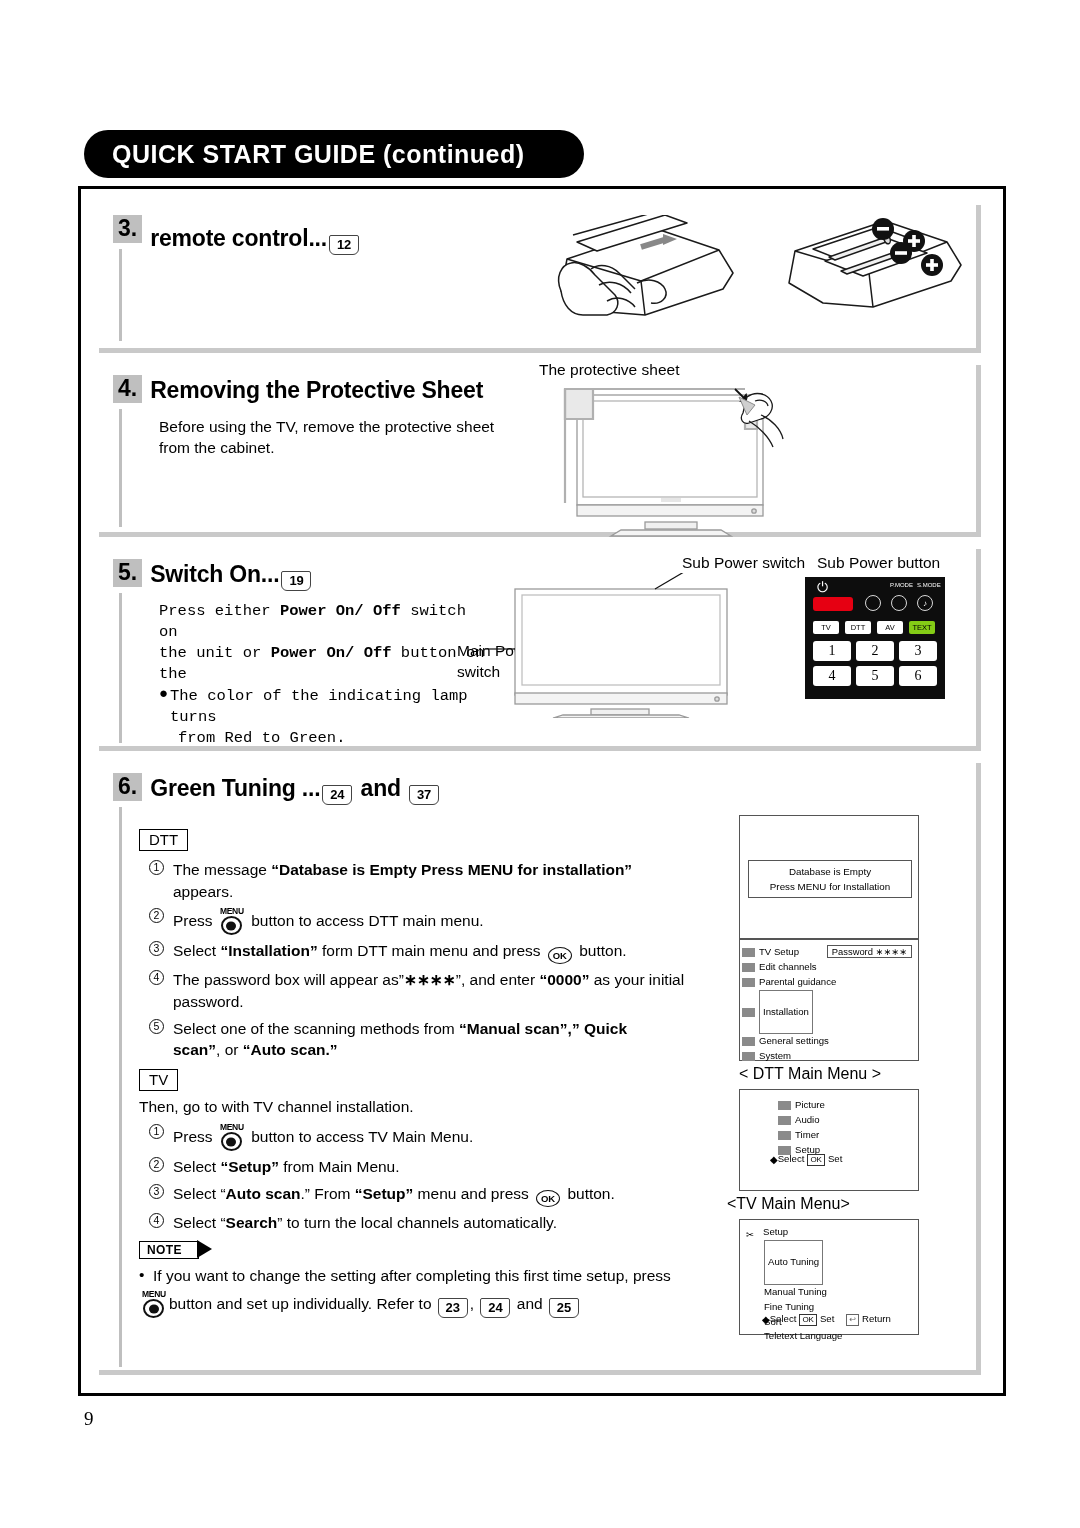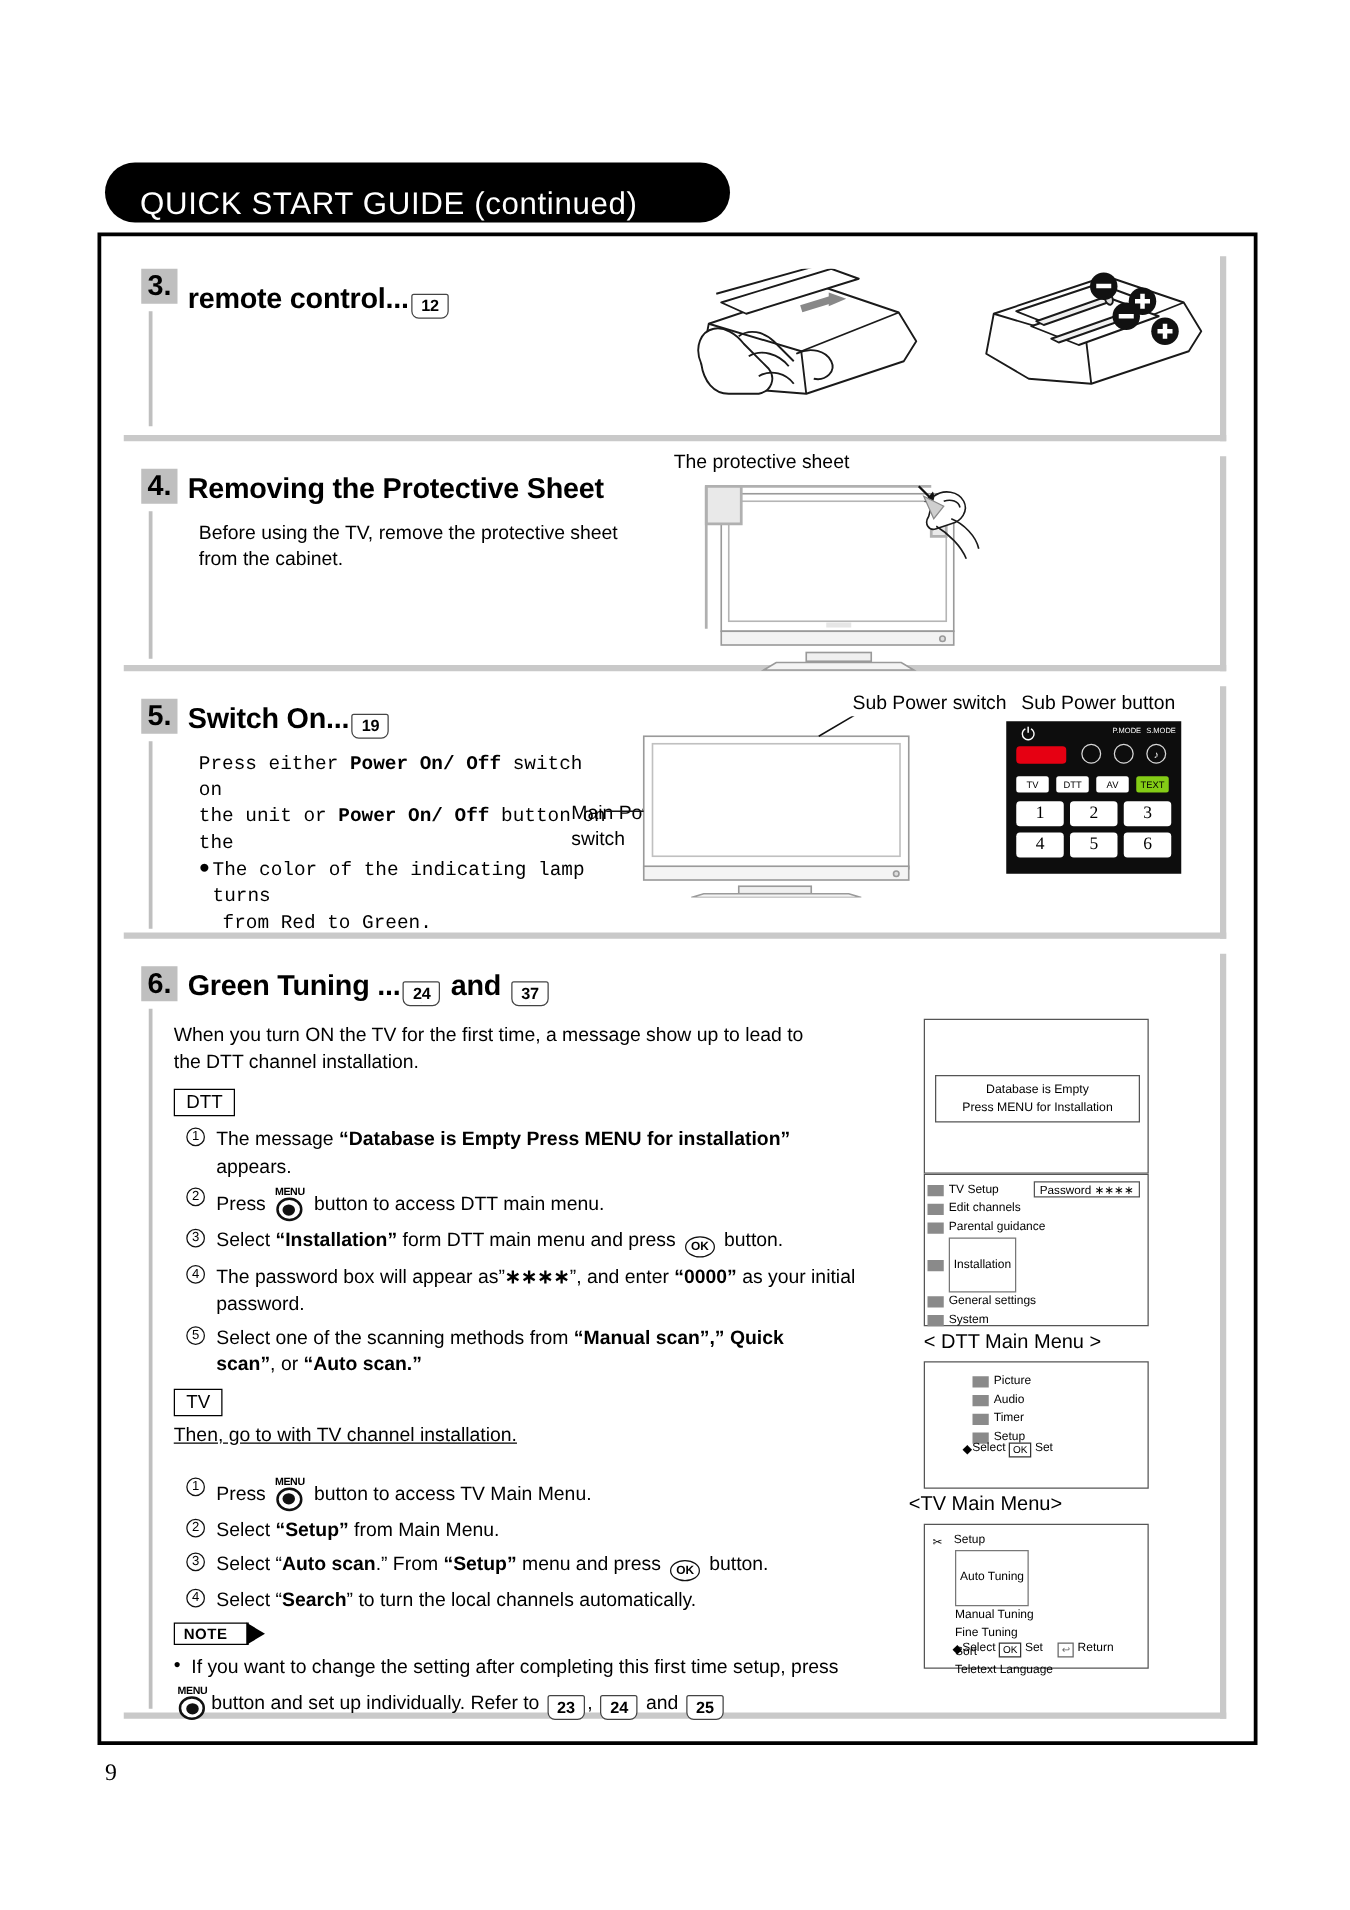--- a/index.html
+++ b/index.html
@@ -12,23 +12,23 @@
     position:relative;
     overflow:hidden;
   }
 
   
   .header-pill{
     position:absolute; left:84px; top:130px;
     width:500px; height:48px;
     background:#000; color:#fff;
     border-radius:26px;
-    display:flex; align-items:flex-end;
+    display:flex; align-items:center;
     padding-left:28px;
-    font-size:25px; font-weight:normal;
+    font-size:25px; font-weight:bold;
     letter-spacing:.5px;
   }
 
   
   .page-frame{
     position:absolute; left:78px; top:186px;
     width:928px; height:1210px;
     border:3px solid #000;
     background:#fff;
   }
@@ -391,42 +391,38 @@
     <div class="sec-head">
       <span class="sec-num">6.</span>
       <div class="sec-title">
         <span>Green Tuning ...</span><span class="bookref"><span>24</span></span>
         <span>and</span>
         <span class="bookref"><span>37</span></span>
       </div>
     </div>
 
     <div style="position:absolute; left:40px; top:56px; width:600px;">
-      <div class="body-txt">
-        <div>When you turn ON the TV for the first time, a message show up to lead to</div>
-        <div>the DTT channel installation.</div>
-      </div>
 
       <div style="margin:10px 0 8px 0;">
         <span class="tagbox">DTT</span>
       </div>
 
       <ul class="steps" id="dtt-steps" style="margin-left:10px;">
           <li><span class="cnum">1</span><span>The message <b>“Database is Empty Press MENU for installation”</b></span><div>appears.</div></li>
           <li><span class="cnum">2</span><span>Press <span class="menubtn"><b>MENU</b><i></i></span> button to access DTT main menu.</span></li>
           <li><span class="cnum">3</span><span>Select <b>“Installation”</b> form DTT main menu and press <span class="okbtn">OK</span> button.</span></li>
           <li><span class="cnum">4</span><span>The password box will appear as”<b>∗∗∗∗</b>”, and enter <b>“0000”</b> as your initial</span><div>password.</div></li>
           <li><span class="cnum">5</span><span>Select one of the scanning methods from <b>“Manual scan”,” Quick</b></span><div><b>scan”</b>, or <b>“Auto scan.”</b></div></li>
         </ul>
 
       <div style="margin:8px 0 6px 0;">
         <span class="tagbox">TV</span>
       </div>
 
-      <div class="body-txt" style="margin-bottom:21px;text-decoration:underline;">Then, go to with TV channel installation.</div>
+      <div class="body-txt" style="margin-bottom:5px;">Then, go to with TV channel installation.</div>
 
       <ul class="steps" id="tv-steps" style="margin-left:10px;">
           <li><span class="cnum">1</span><span>Press <span class="menubtn"><b>MENU</b><i></i></span> button to access TV Main Menu.</span></li>
           <li><span class="cnum">2</span><span>Select <b>“Setup”</b> from Main Menu.</span></li>
           <li><span class="cnum">3</span><span>Select “<b>Auto scan</b>.” From <b>“Setup”</b> menu and press <span class="okbtn">OK</span> button.</span></li>
           <li><span class="cnum">4</span><span>Select “<b>Search</b>” to turn the local channels automatically.</span></li>
         </ul>
 
       <div style="margin-top:7px;">
         <div class="noteflag">

